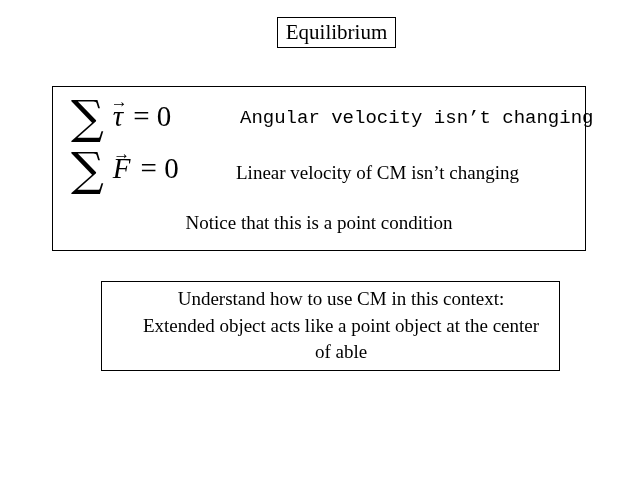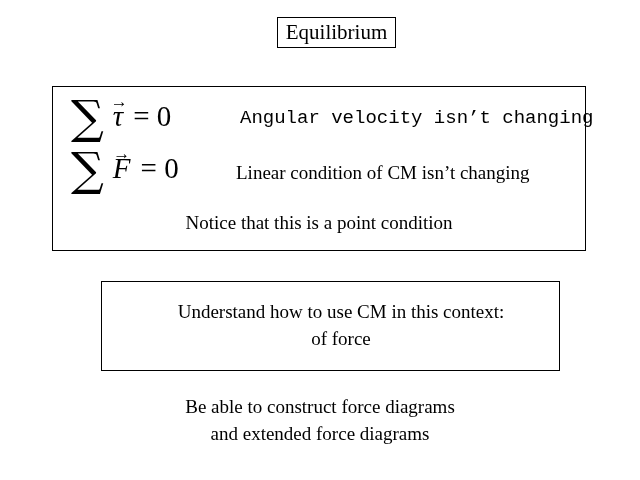--- a/index.html
+++ b/index.html
@@ -178,28 +178,25 @@
     <div class="eq-row eq-row-2">
       <span class="formula">
         <span class="sigma">∑</span>
         <span class="vecwrap">
           <span class="arrow">→</span>
           <span class="sym">F</span>
         </span>
         <span class="eqrest">= 0</span>
       </span>
     </div>
-    <div class="eq-desc eq-desc-2">Linear condition of CM isn’t changing</div>
+    <div class="eq-desc eq-desc-2">Linear velocity of CM isn’t changing</div>
 
     <div class="eq-note">Notice that this is a point condition</div>
   </div>
 
   <div class="cm-box">
     <div class="cm-line">Understand how to use CM in this context:</div>
-    <div class="cm-line">of force</div>
+    <div class="cm-line">Extended object acts like a point object at the center</div>
+    <div class="cm-line">of able</div>
   </div>
 
-  <div class="bottom-text">
-    <div class="bottom-line">Be able to construct force diagrams</div>
-    <div class="bottom-line">and extended force diagrams</div>
-  </div>
 
 </div>
 
 </body></html>

